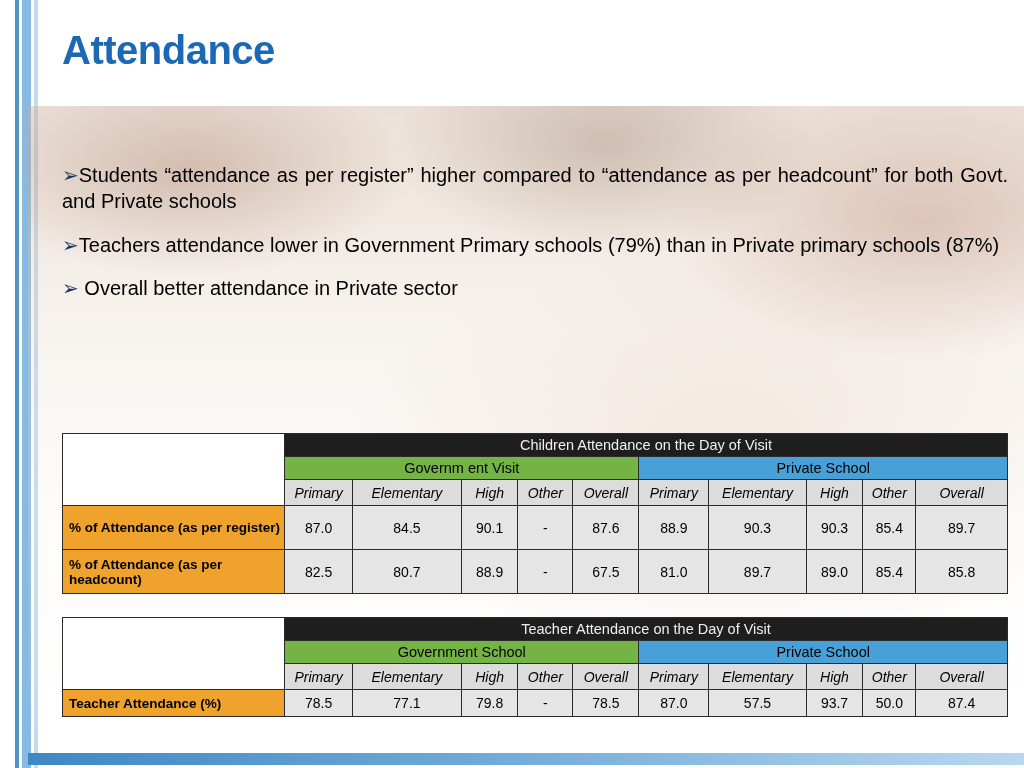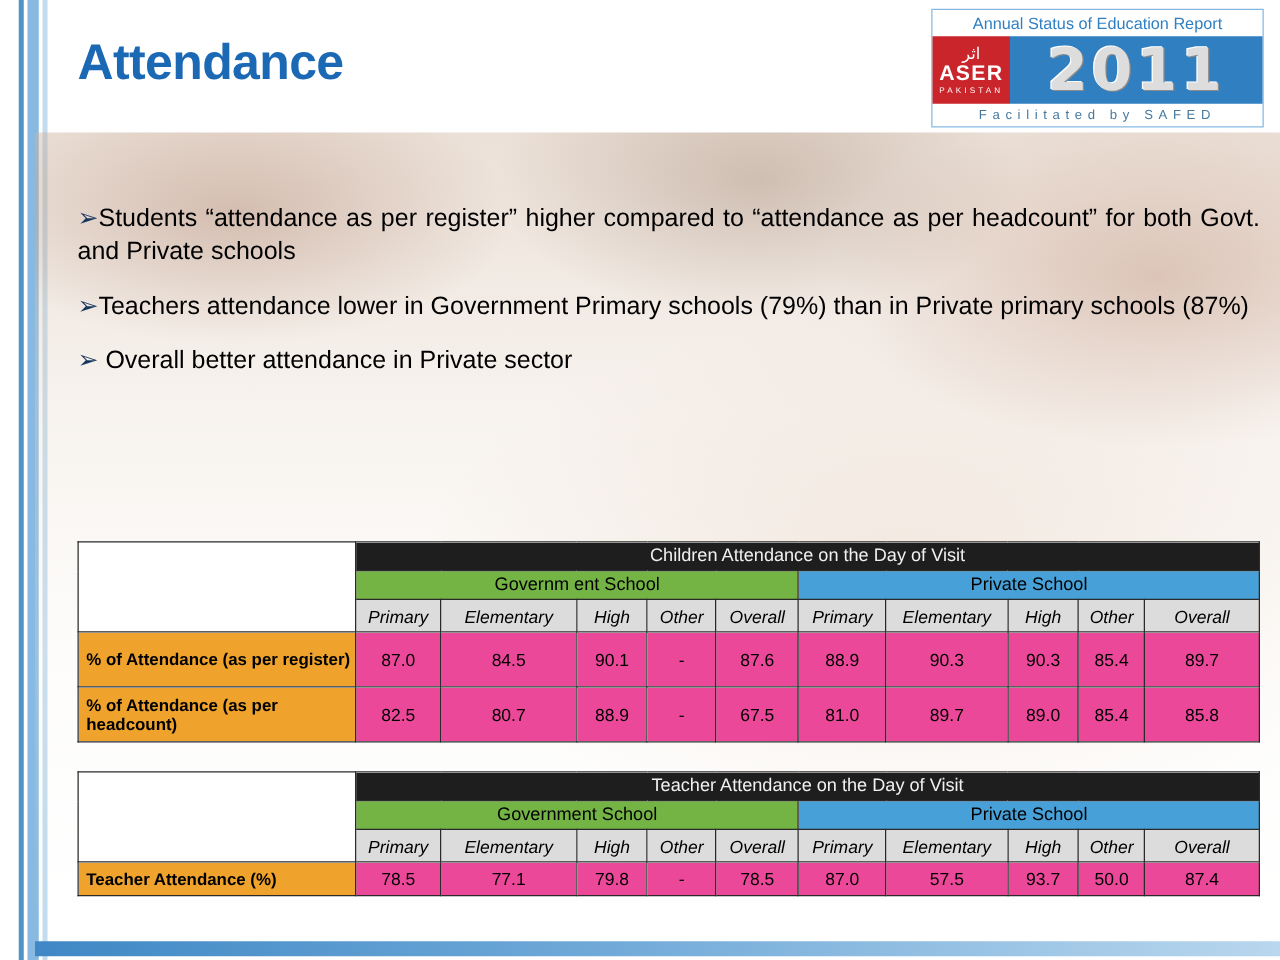--- a/index.html
+++ b/index.html
@@ -63,52 +63,40 @@
   .tbl-2 { top:617px; }
   .tbl td { border:1px solid #2a2a2a; text-align:center; vertical-align:middle; padding:2px 3px; overflow:hidden; }
   .tbl .corner { background:#ffffff; }
   .tbl .ttl { background:#1e1e1e; color:#f0f0f0; font-size:14.5px; height:23px; }
   .tbl .grp { font-size:14.5px; height:23px; }
   .tbl .gov  { background:#74b444; }
   .tbl .priv { background:#47a1d8; }
   .tbl .sub { background:#dcdcdc; font-size:14px; height:26px;font-style:italic; }
   .tbl .lbl { background:#efa32d; text-align:left; font-weight:bold; font-size:13.5px; padding-left:6px; height:44px; }
   .tbl-2 .lbl { height:27px; }
-  .tbl .val { background:#ec4899; font-size:14px; }
+  .tbl .val { background:#e5e5e5; font-size:14px; }
 
   .bottom-bar {
     position:absolute; left:28px; right:0; bottom:3px; height:12px;
     background:linear-gradient(90deg, #3f88c5 0%, #6fa9d8 45%, #b9d7ee 100%);
   }
 </style>
 </head>
 <body>
 
 <div class="slide">
 
   <div class="stripe stripe-1"></div>
   <div class="stripe stripe-2"></div>
   <div class="stripe stripe-3"></div>
 
   <div class="photo"></div>
 
   <h1 class="title">Attendance</h1>
 
-  <div class="logo">
-    <div class="logo-top">Annual Status of Education Report</div>
-    <div class="logo-mid">
-      <div class="logo-red">
-        <div class="logo-urdu">اثر</div>
-        <div class="logo-aser">ASER</div>
-        <div class="logo-pak">PAKISTAN</div>
-      </div>
-      <div class="logo-year">2011</div>
-    </div>
-    <div class="logo-bottom">Facilitated by SAFED</div>
-  </div>
 
   <div class="bullets">
     <p class="bullet"><span class="marker">➢</span><span>Students “attendance as per register” higher compared to “attendance as per headcount” for both Govt. and Private schools</span></p>
     <p class="bullet"><span class="marker">➢</span><span>Teachers attendance lower in Government Primary schools (79%) than in Private primary schools (87%)</span></p>
     <p class="bullet single"><span class="marker">➢</span><span> Overall better attendance in Private sector</span></p>
   </div>
 
   <table class="tbl tbl-1">
     <colgroup>
       <col style="width:23.5%">
@@ -122,21 +110,21 @@
         <col style="width:6%">
         <col style="width:5.6%">
         <col style="width:9.7%">
     </colgroup>
     <tbody>
         <tr>
           <td class="corner" rowspan="3"></td>
           <td class="ttl" colspan="10">Children Attendance on the Day of Visit</td>
         </tr>
         <tr>
-          <td class="grp gov" colspan="5">Governm ent School</td>
+          <td class="grp gov" colspan="5">Governm ent Visit</td>
           <td class="grp priv" colspan="5">Private School</td>
         </tr>
         <tr>
           <td class="sub">Primary</td>
           <td class="sub">Elementary</td>
           <td class="sub">High</td>
           <td class="sub">Other</td>
           <td class="sub">Overall</td>
           <td class="sub">Primary</td>
           <td class="sub">Elementary</td>

